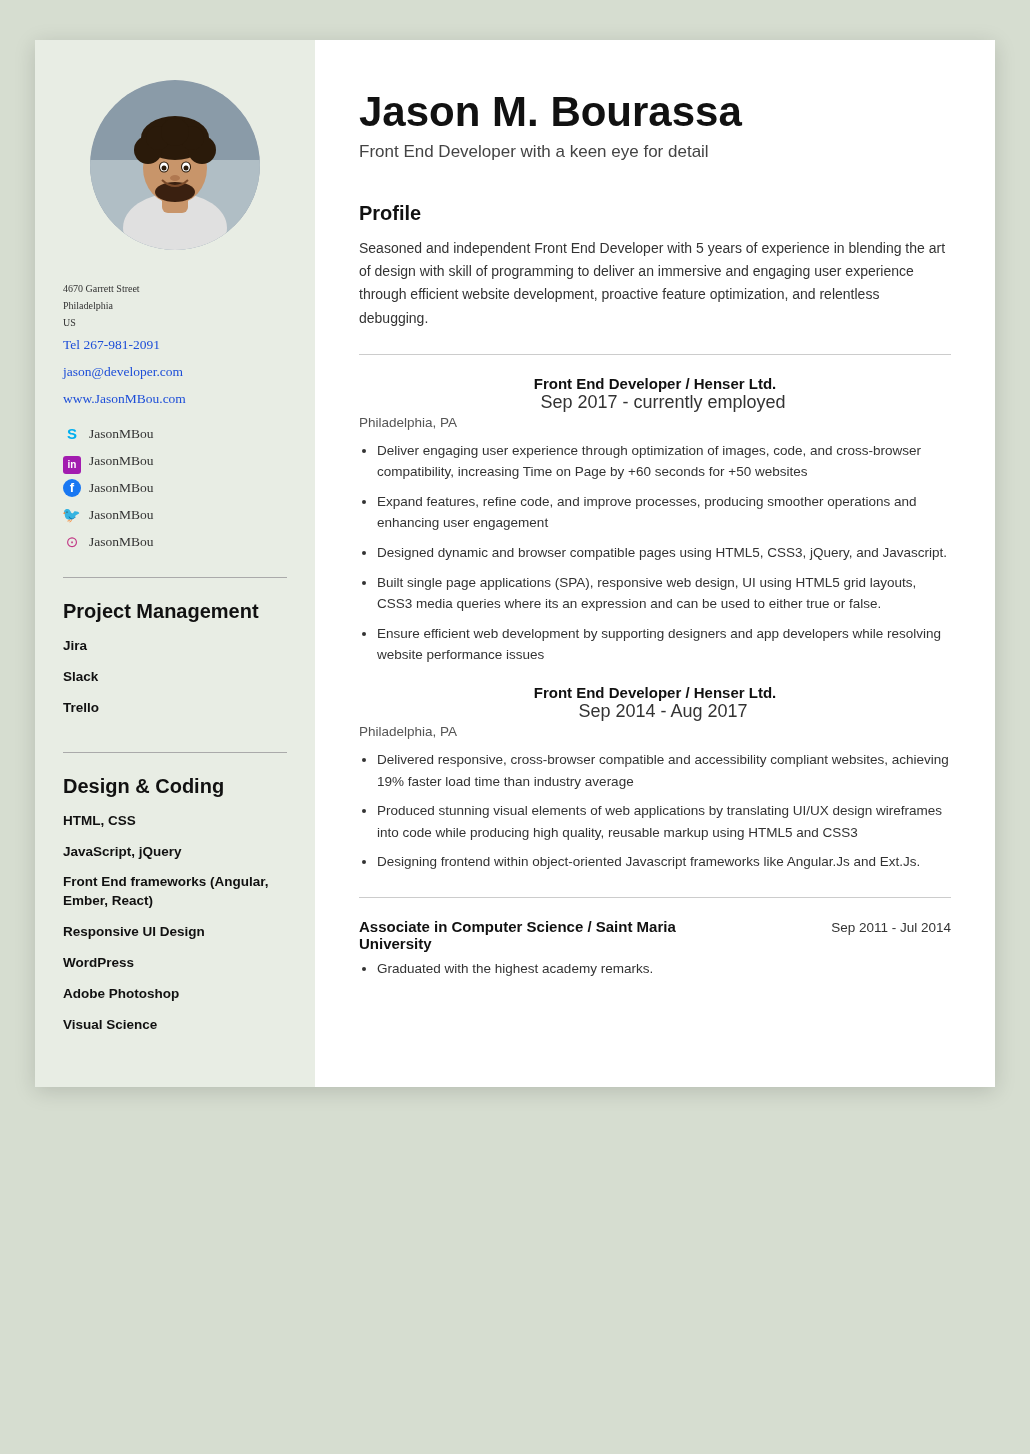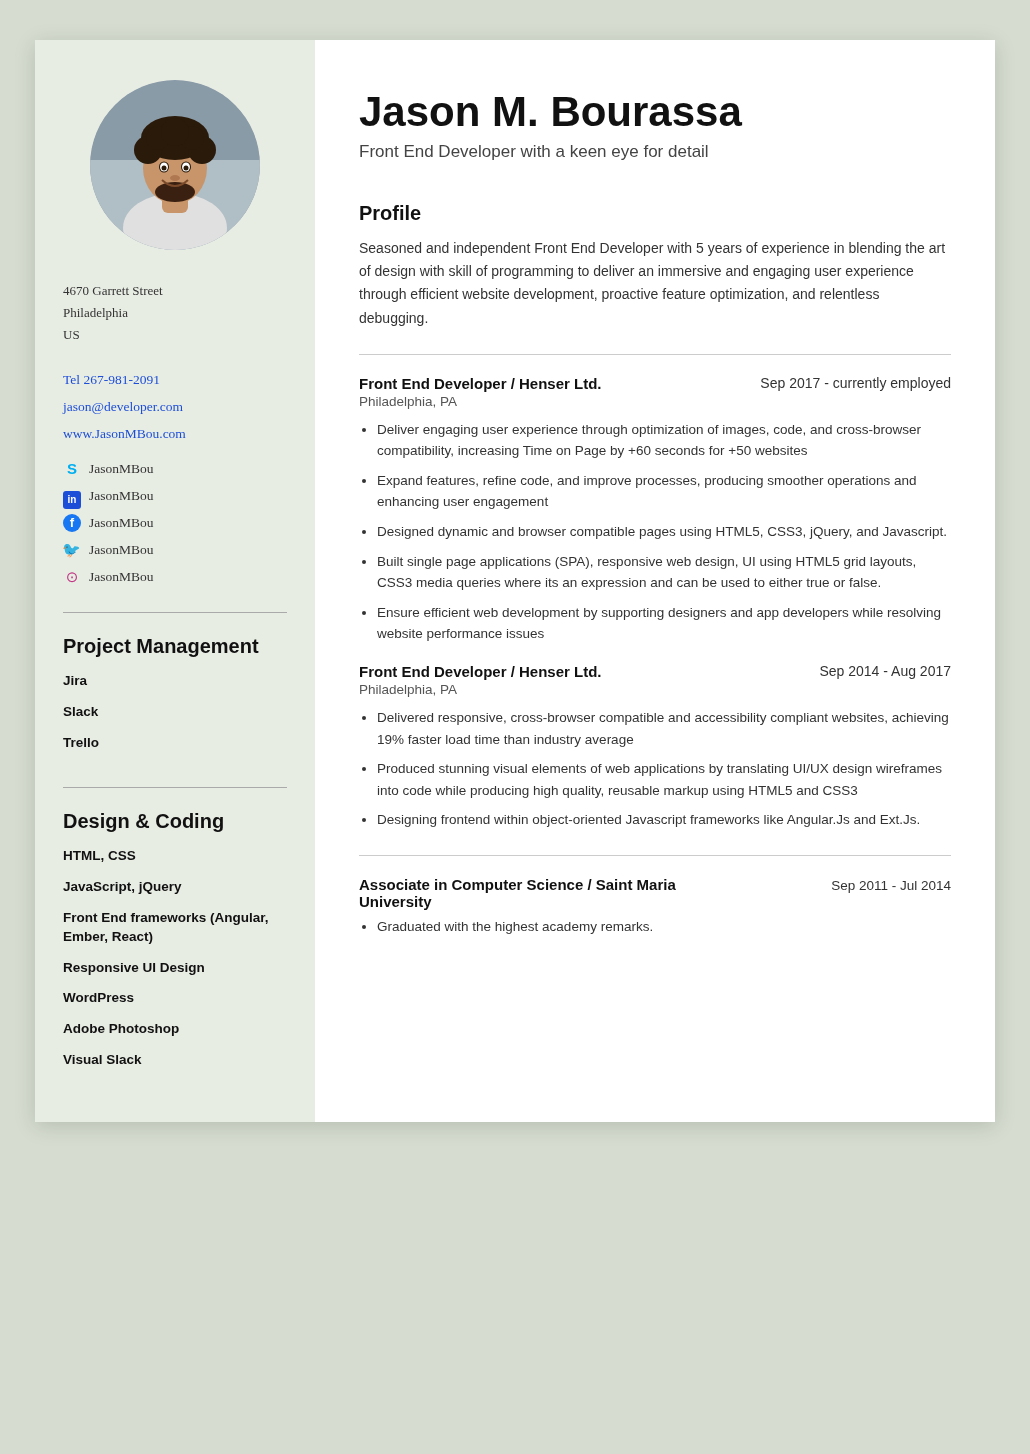--- a/index.html
+++ b/index.html
@@ -35,22 +35,21 @@
       overflow: hidden;
       margin-bottom: 30px;
       align-self: center;
       background: #b0b8c0;
       display: flex;
       align-items: center;
       justify-content: center;
     }
     
     .address-block {
-      margin-bottom: 20px;
-      font-size: 13px;
+      font-size: 10px;
       color: #333;
       line-height: 1.7;
     }
     .contact-block {
       font-size: 13.5px;
       color: #1d4ed8;
       line-height: 2;
       margin-bottom: 8px;
     }
     .social-row {
@@ -128,31 +127,32 @@
     }
     .section-divider {
       width: 100%;
       height: 1px;
       background: #ccc;
       margin: 24px 0 20px 0;
     }
     .job-header {
       display: flex;
       justify-content: space-between;
-      align-items: flex-start;
+      align-items: center;
       margin-bottom: 2px;
+      flex-direction: column;
     }
     .job-title {
       font-size: 15px;
       font-weight: bold;
       font-family: 'Arial', sans-serif;
       color: #111;
     }
     .job-date {
-      font-size: 14px;
+      font-size: 18px;
       color: #333;
       font-family: 'Arial', sans-serif;
       white-space: nowrap;
       margin-left: 16px;
     }
     .job-location {
       font-size: 13.5px;
       color: #555;
       font-family: 'Arial', sans-serif;
       margin-bottom: 10px;
@@ -244,21 +244,21 @@
       <div>jason@developer.com</div>
       <div>www.JasonMBou.com</div>
     </div>
 
     <div>
       <div class="social-row">
         <span class="social-icon" style="color:#00aff0; font-weight:bold; font-size:15px; font-family:Arial;">S</span>
         <span>JasonMBou</span>
       </div>
       <div class="social-row">
-        <span class="social-icon" style="background:#1d4ed8; color:#fff; font-size:10px; font-weight:bold; font-family:Arial; border-radius:3px; padding:1px 3px;margin-top:8px;">in</span>
+        <span class="social-icon" style="background:#a21caf; color:#fff; font-size:10px; font-weight:bold; font-family:Arial; border-radius:3px; padding:1px 3px;margin-top:8px;">in</span>
         <span>JasonMBou</span>
       </div>
       <div class="social-row">
         <span class="social-icon" style="background:#1877f2; color:#fff; font-size:13px; font-weight:bold; font-family:Arial; border-radius:50%; width:18px; height:18px; display:inline-flex; align-items:center; justify-content:center;">f</span>
         <span>JasonMBou</span>
       </div>
       <div class="social-row">
         <span class="social-icon" style="color:#1da1f2; font-size:15px;">🐦</span>
         <span>JasonMBou</span>
       </div>
@@ -280,21 +280,21 @@
     <div class="divider"></div>
 
     <div>
       <div class="section-title-sidebar">Design &amp; Coding</div>
       <div class="skill-item">HTML, CSS</div>
       <div class="skill-item">JavaScript, jQuery</div>
       <div class="skill-item">Front End frameworks (Angular,<br>Ember, React)</div>
       <div class="skill-item">Responsive UI Design</div>
       <div class="skill-item">WordPress</div>
       <div class="skill-item">Adobe Photoshop</div>
-      <div class="skill-item">Visual Slack</div>
+      <div class="skill-item">Visual Science</div>
     </div>
 
   </aside>
 
   <main class="main">
 
     <h1 class="name">Jason M. Bourassa</h1>
     <div class="tagline">Front End Developer with a keen eye for detail</div>
 
     <div>

